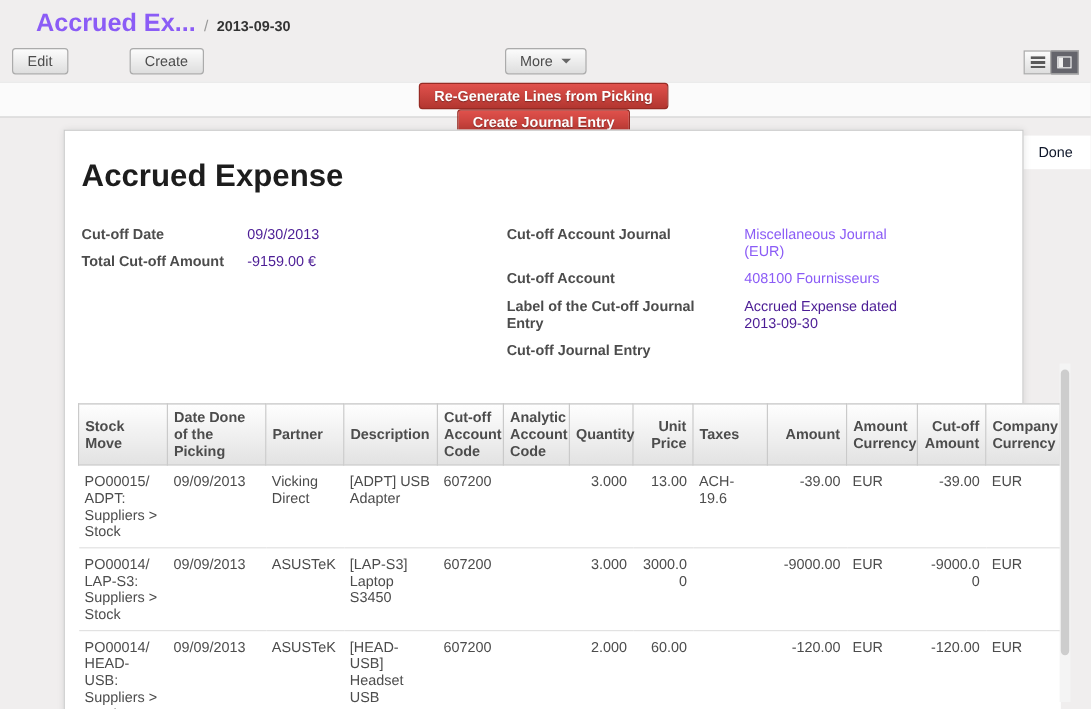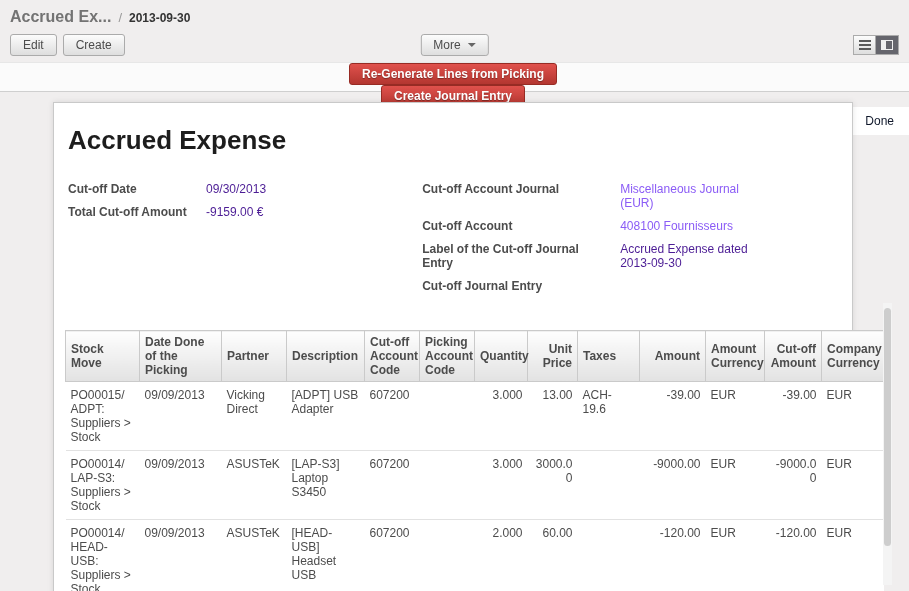--- a/index.html
+++ b/index.html
@@ -7,26 +7,26 @@
   body {
     font-family:"Liberation Sans", sans-serif;
     background:#f0eeee;
     color:#4c4c4c;
     position:relative;
     font-size:12px;
   }
 
   
   .breadcrumb-bar { display:flex; align-items:baseline; gap:7px; padding:8px 10px 2px; }
-  .crumb-link { color:#737373; font-size:16px; font-weight:bold; cursor:pointer; }
+  .crumb-link { color:#8b5cf6; font-size:21px; font-weight:bold; cursor:pointer;margin-left:20px; }
   .crumb-sep { color:#999; font-size:13px; }
   .crumb-current { color:#333; font-size:12px; font-weight:bold; }
 
   
-  .toolbar { position:relative; display:flex; align-items:center; padding:6px 10px; height:34px; }
+  .toolbar { position:relative; display:flex; align-items:flex-end; padding:6px 10px; height:34px;gap:45px; }
   .btn {
     display:inline-flex; align-items:center;
     background:linear-gradient(#fcfcfc,#dedede);
     border:1px solid #ababab; border-radius:3px;
     padding:3px 12px; font-size:12px; color:#4c4c4c; cursor:pointer;
   }
   .btn + .btn { margin-left:6px; }
   .more-wrap { position:absolute; left:50%; transform:translateX(-50%); }
   .caret { display:inline-block; width:0; height:0; border-left:4px solid transparent;
            border-right:4px solid transparent; border-top:4px solid #666; margin-left:7px; }
@@ -187,21 +187,21 @@
             <col style="width:57px">
           <col style="width:62px">
         </colgroup>
         <thead>
           <tr>
             <th>Stock Move</th>
             <th>Date Done of the Picking</th>
             <th>Partner</th>
             <th>Description</th>
             <th>Cut-off Account Code</th>
-            <th>Picking Account Code</th>
+            <th>Analytic Account Code</th>
             <th class="num">Quantity</th>
             <th class="num">Unit Price</th>
             <th>Taxes</th>
             <th class="num">Amount</th>
             <th>Amount Currency</th>
             <th class="num">Cut-off Amount</th>
             <th>Company Currency</th>
           </tr>
         </thead>
         <tbody>

